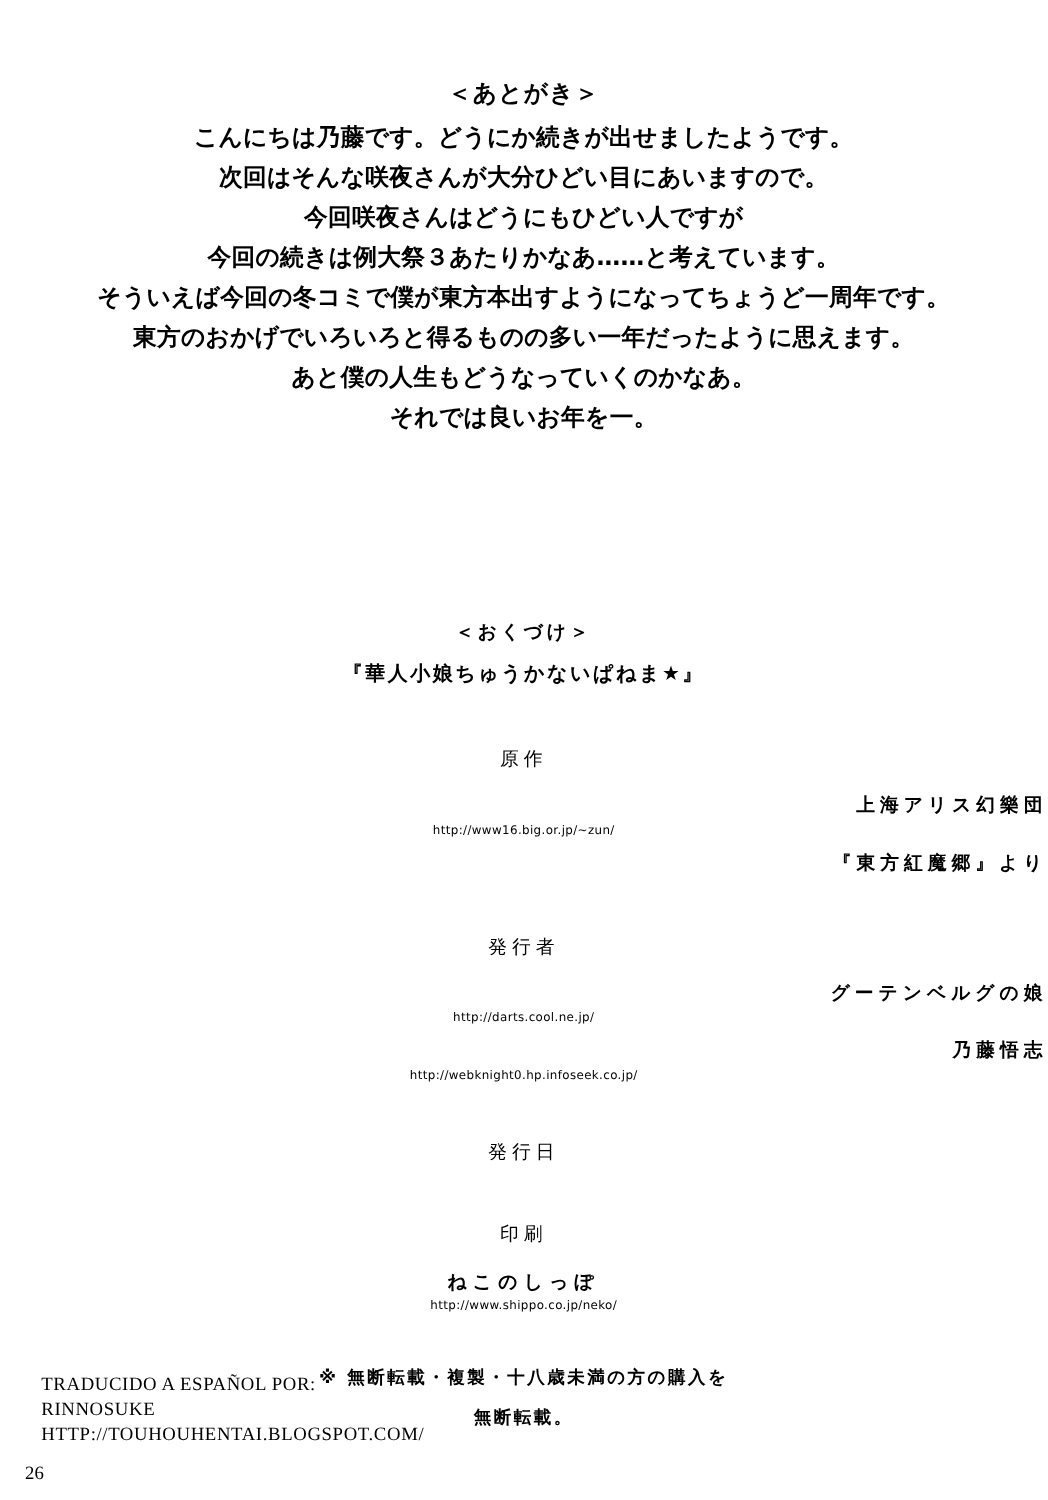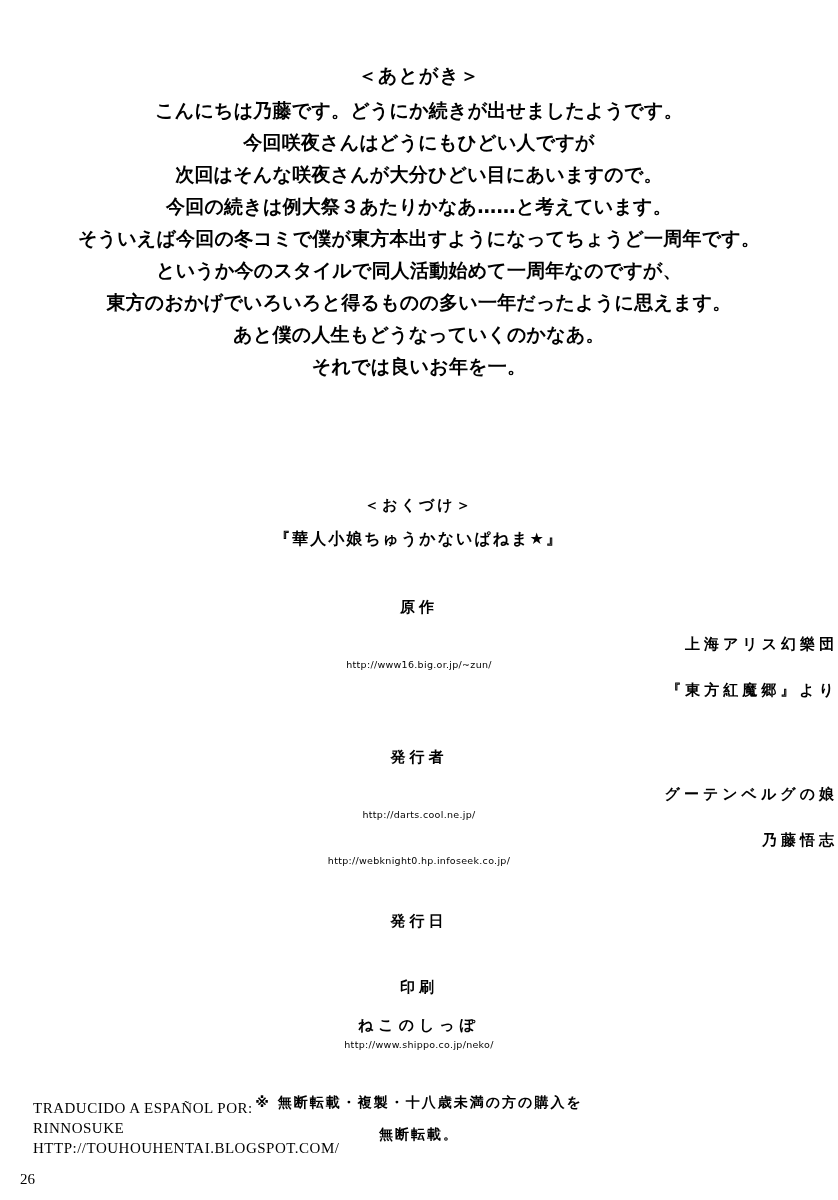--- a/index.html
+++ b/index.html
@@ -65,21 +65,21 @@
     letter-spacing: 2px;
     line-height: 30px;
     margin-top: 6px;
   }
 
   .section {
     margin-top: 40px;
   }
   .section .sec-label {
     font-size: 15px;
-    font-weight: bold;
+    font-weight: normal;
     letter-spacing: 4px;
     line-height: 26px;
   }
   .section .sec-value {
     font-size: 15px;
     font-weight: bold;
     letter-spacing: 4px;
     line-height: 28px;
     margin-top: 10px;
     text-align: right;
@@ -139,25 +139,24 @@
   }
 </style>
 </head>
 <body>
 
 <div class="page">
 
   <div class="afterword">
     <div class="heading">＜あとがき＞</div>
     <div class="line">こんにちは乃藤です。どうにか続きが出せましたようです。</div>
+    <div class="line">次回はそんな咲夜さんが大分ひどい目にあいますので。</div>
     <div class="line">今回咲夜さんはどうにもひどい人ですが</div>
-    <div class="line">次回はそんな咲夜さんが大分ひどい目にあいますので。</div>
     <div class="line">今回の続きは例大祭３あたりかなあ……と考えています。</div>
     <div class="line">そういえば今回の冬コミで僕が東方本出すようになってちょうど一周年です。</div>
-    <div class="line">というか今のスタイルで同人活動始めて一周年なのですが、</div>
     <div class="line">東方のおかげでいろいろと得るものの多い一年だったように思えます。</div>
     <div class="line">あと僕の人生もどうなっていくのかなあ。</div>
     <div class="line">それでは良いお年を一。</div>
   </div>
 
   <div class="colophon">
 
     <div class="ok-heading">＜おくづけ＞</div>
     <div class="ok-title">『華人小娘ちゅうかないぱねま★』</div>
 

